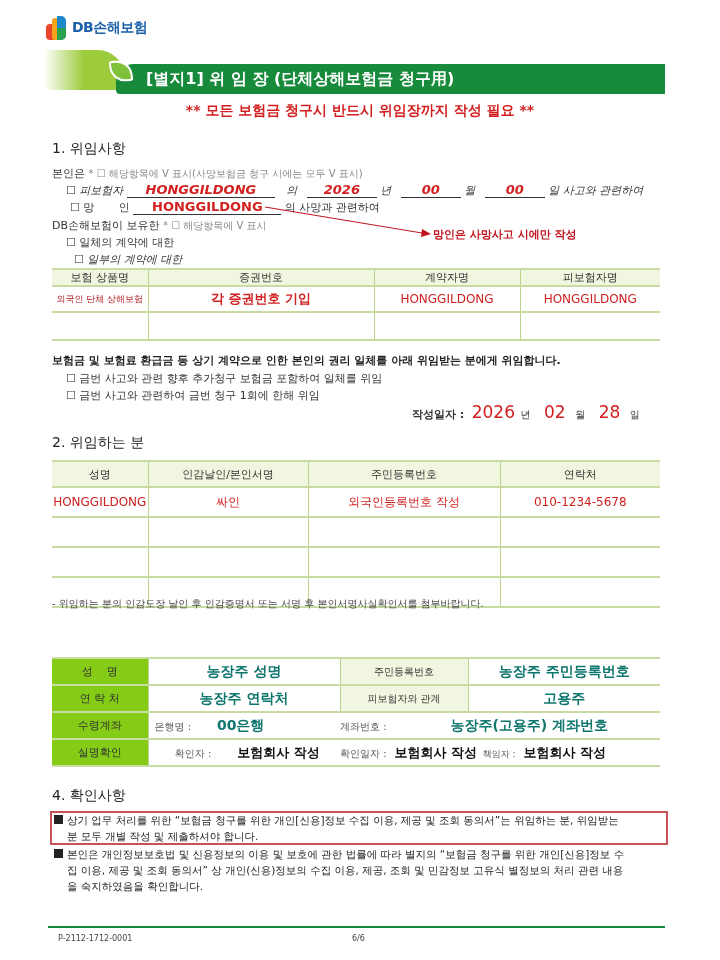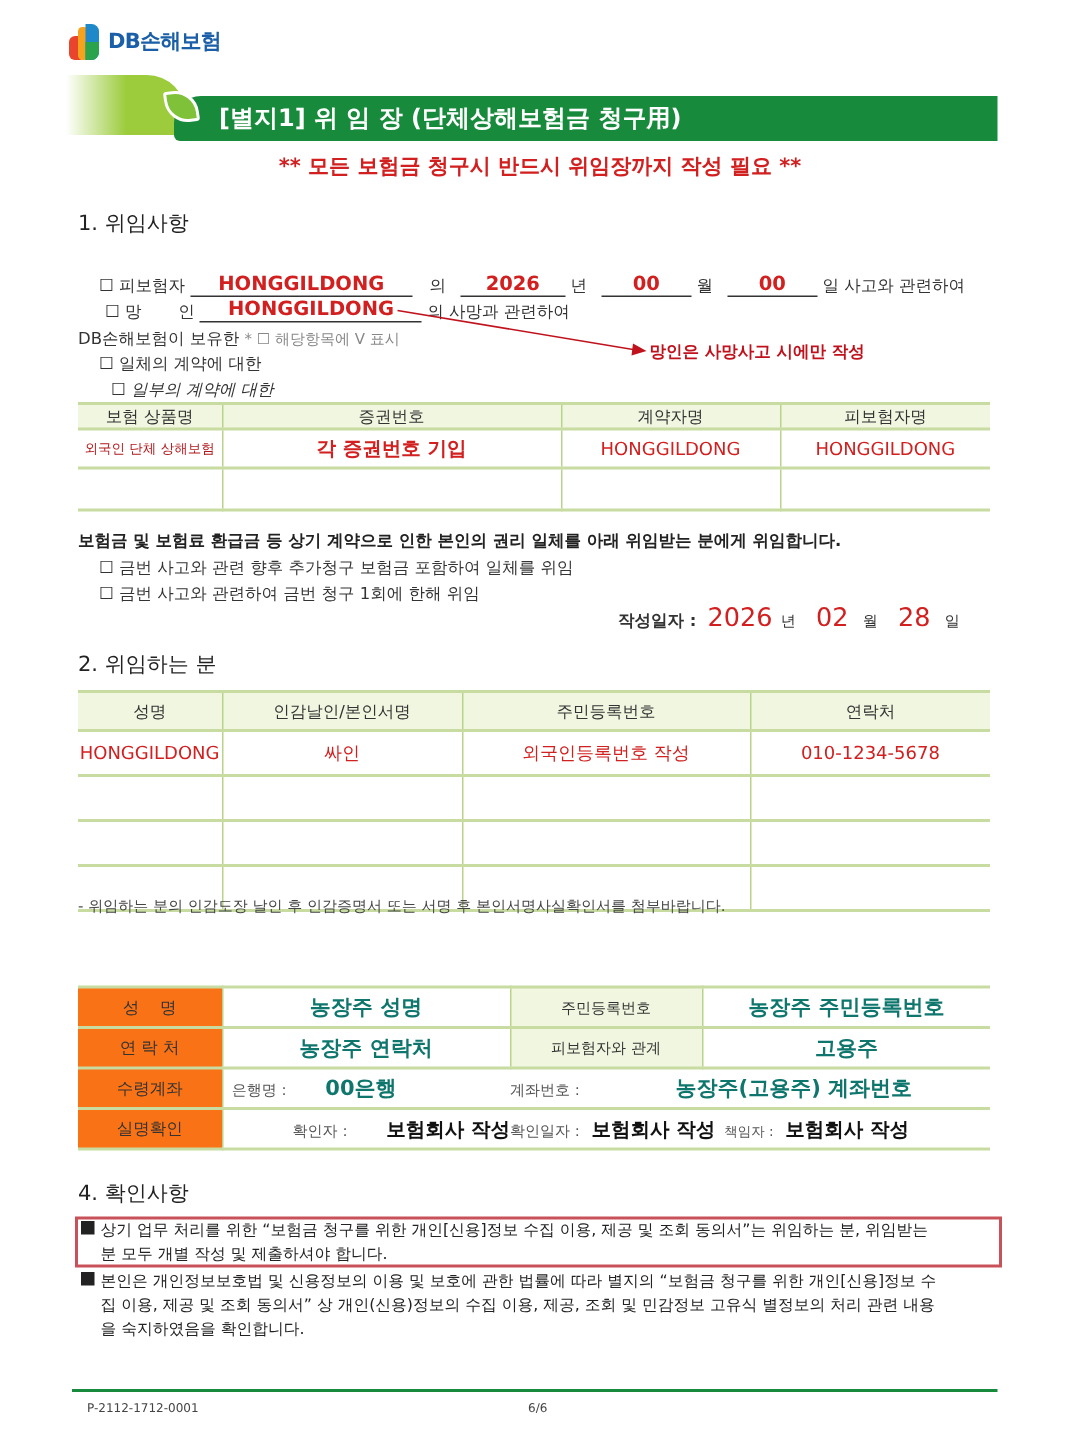--- a/index.html
+++ b/index.html
@@ -44,21 +44,21 @@
     tr:first-child { border-top: 2px solid #c8dca2; }
     th { background: #f0f6df; font-size: 11px; color: #333; }
     td { font-size: 12px; margin-left: 32px; }
 
     .arrow-svg { position: absolute; left: 0; top: 0; width: 720px; height: 960px; pointer-events: none; }
 
     .callout { position: absolute; left: 433px; top: 227px; font-size: 11px; color: #c0121c; font-weight: bold; }
 
     .footnote { position: absolute; left: 52px; top: 597px; font-size: 10px; color: #444; }
 
-    .t3 td.label { background: #f97316; font-size: 11px; color: #333; }
+    .t3 td.label { background: #84cc16; font-size: 11px; color: #333; }
     .t3 td.lbl2 { background: #f0f6df; font-size: 10px; color: #333; }
     .inl { font-size: 10px; color: #555; }
     .big-red { color: #0f766e; font-size: 14px; font-weight: bold; }
     .big-black { color: #111; font-size: 13px; font-weight: bold; }
 
     .confirm-box { position: absolute; left: 50px; top: 811px; width: 618px; height: 34px; border: 2px solid #c9525a; }
     .confirm-item { position: absolute; left: 54px; font-size: 10.5px; color: #222; line-height: 16px; width: 612px; }
     .confirm-item .sq { display: inline-block; width: 9px; height: 9px; background: #222; margin-right: 4px; vertical-align: 0px; }
 
     .footer-line { position: absolute; left: 48px; top: 926px; width: 617px; height: 2px; background: #178a3c; }
@@ -83,22 +83,26 @@
   <div class="banner-light"></div>
   <div class="banner-light-fade"></div>
   <div class="banner-dark"></div>
   <div class="banner-leaf"></div>
   <div class="banner-title">[별지1] 위 임 장 (단체상해보험금 청구用)</div>
 
   <div class="notice">** 모든 보험금 청구시 반드시 위임장까지 작성 필요 **</div>
 
   <div class="sec-title" style="top:140px;">1. 위임사항</div>
 
-
-  <div class="line-text" style="left:66px; top:183px;">
+  <div class="line-text" style="left:52px; top:166px;">
+    <span>본인은</span>
+    <span class="hint">* ☐ 해당항목에 V 표시(사망보험금 청구 시에는 모두 V 표시)</span>
+  </div>
+
+  <div class="line-text" style="left:66px; top:183px;font-style:italic;">
     <span>☐ 피보험자</span>
     <span class="underline fill" style="width:148px;">HONGGILDONG</span>
     <span style="margin-left:8px;">의</span>
     <span class="underline fill" style="width:70px; margin-left:6px;">2026</span>
     <span>년</span>
     <span class="underline fill" style="width:60px; margin-left:6px;">00</span>
     <span>월</span>
     <span class="underline fill" style="width:60px; margin-left:6px;">00</span>
     <span>일 사고와 관련하여</span>
   </div>
@@ -238,21 +242,21 @@
         <span class="inl">은행명 :</span>
         <span class="big-red" style="margin-left:22px;">00은행</span>
       </td>
       <td colspan="2" style="text-align:left; padding-left:0px; border-left:none;">
         <span class="inl">계좌번호 :</span>
         <span class="big-red" style="margin-left:60px;">농장주(고용주) 계좌번호</span>
       </td>
     </tr>
     <tr style="height:27px;">
       <td class="label">실명확인</td>
-      <td style="text-align:right; padding-left:6px;">
+      <td style="text-align:center; padding-left:6px;">
         <span class="inl">확인자 :</span>
         <span class="big-black" style="margin-left:22px;">보험회사 작성</span>
       </td>
       <td colspan="2" style="text-align:left; padding-left:0px; border-left:none; white-space:nowrap;">
         <span class="inl">확인일자 :</span>
         <span class="big-black" style="margin-left:4px;">보험회사 작성</span>
         <span class="inl" style="font-size:9px; margin-left:2px;">책임자 :</span>
         <span class="big-black" style="margin-left:4px;">보험회사 작성</span>
       </td>
     </tr>

